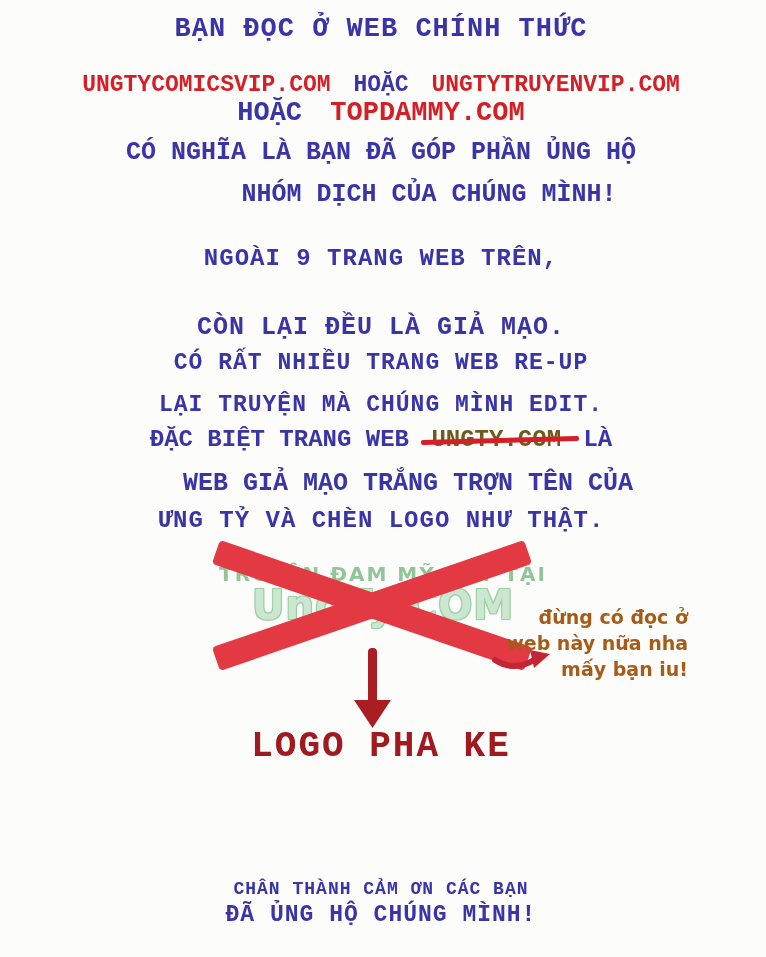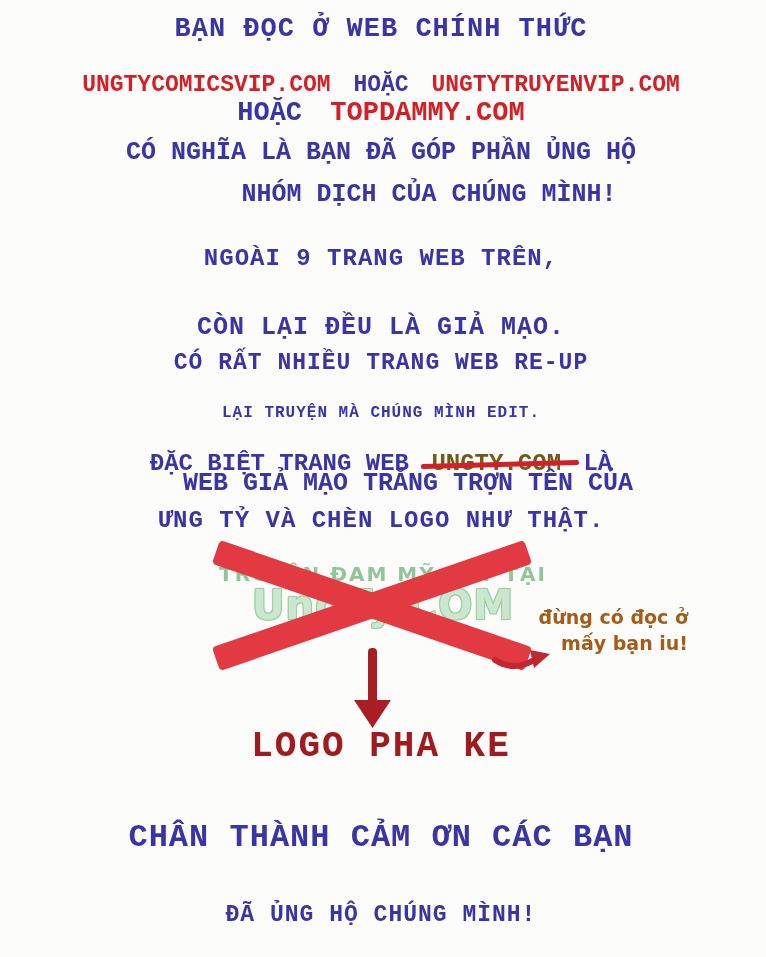--- a/index.html
+++ b/index.html
@@ -15,22 +15,22 @@
   .l1{top:14px;font-size:27px;letter-spacing:1px;}
   .l2{top:72px;font-size:23px;}
   .l2 .mid{margin:0 9px;}
   .l3{top:98px;font-size:27px;}
   .l3 .mid{margin-right:12px;}
   .l4{top:138px;font-size:25px;}
   .l5{top:180px;font-size:25px;margin-left:48px;}
   .l6{top:245px;font-size:24px;letter-spacing:1px;}
   .l7{top:281px;font-size:25px;letter-spacing:1px;margin-top:32px;}
   .l8{top:350px;font-size:23px;letter-spacing:1px;}
-  .l9{top:404px;font-size:16px;letter-spacing:1px;}
-  .l10{top:450px;font-size:24px;}
+  .l9{top:392px;font-size:23px;letter-spacing:1px;}
+  .l10{top:426px;font-size:24px;}
   .l11{top:469px;font-size:25px;margin-left:27px;}
   .l12{top:507px;font-size:24px;letter-spacing:1px;}
   .fakeurl{
     color:#6f5b1e;position:relative;display:inline-block;margin:0 8px;
   }
   .fakeurl::after{
     content:"";position:absolute;left:-10px;right:-18px;top:50%;height:5px;
     background:#d41f27;border-radius:2px;transform:translateY(-2px) rotate(-1.5deg);
   }
   .logo-cluster{position:absolute;left:0;top:548px;width:766px;height:185px;}
@@ -50,21 +50,21 @@
   }
   .xbar.a{transform:rotate(19deg);}
   .xbar.b{transform:rotate(-19deg);}
   .curved-arrow{position:absolute;left:492px;top:92px;}
   .note{
     position:absolute;left:498px;top:56px;width:190px;text-align:right;
     font-size:19px;line-height:26px;color:#a65c18;white-space:nowrap;
   }
   .down-arrow{position:absolute;left:338px;top:100px;}
   .caption{top:726px;font-size:36px;letter-spacing:2px;}
-  .f1{top:819px;font-size:32px;letter-spacing:1px;text-align:center;}
+  .f1{top:879px;font-size:18px;letter-spacing:1px;text-align:center;}
   .f2{top:902px;font-size:23px;letter-spacing:1px;}
 </style>
 </head>
 <body>
 
 <div class="row l1 blue">BẠN ĐỌC Ở WEB CHÍNH THỨC</div>
 
 <div class="row l2">
   <span class="red">UNGTYCOMICSVIP.COM</span>
   <span class="blue mid">HOẶC</span>
@@ -98,20 +98,21 @@
   <div class="tagline">TRUYỆN ĐAM MỸ HAY TẠI</div>
   <div class="sitename">UngTy.COM</div>
   <div class="xbar a"></div>
   <div class="xbar b"></div>
   <svg class="curved-arrow" width="62" height="38" viewBox="0 0 62 38">
     <path d="M3,20 Q22,32 42,20" fill="none" stroke="#c22633" stroke-width="6" stroke-linecap="round"></path>
     <polygon points="38,10 58,14 42,28" fill="#c22633"></polygon>
   </svg>
   <div class="note">
     <div>đừng có đọc ở</div>
+    <div>web này nữa nha</div>
     <div>mấy bạn iu!</div>
   </div>
   <svg class="down-arrow" width="68" height="82" viewBox="0 0 68 82">
     <rect x="30" y="0" width="9" height="56" rx="4" fill="#a81e22"></rect>
     <polygon points="16,52 53,52 34.5,80" fill="#a81e22"></polygon>
   </svg>
 </div>
 
 <div class="row caption darkred">LOGO PHA KE</div>
 

